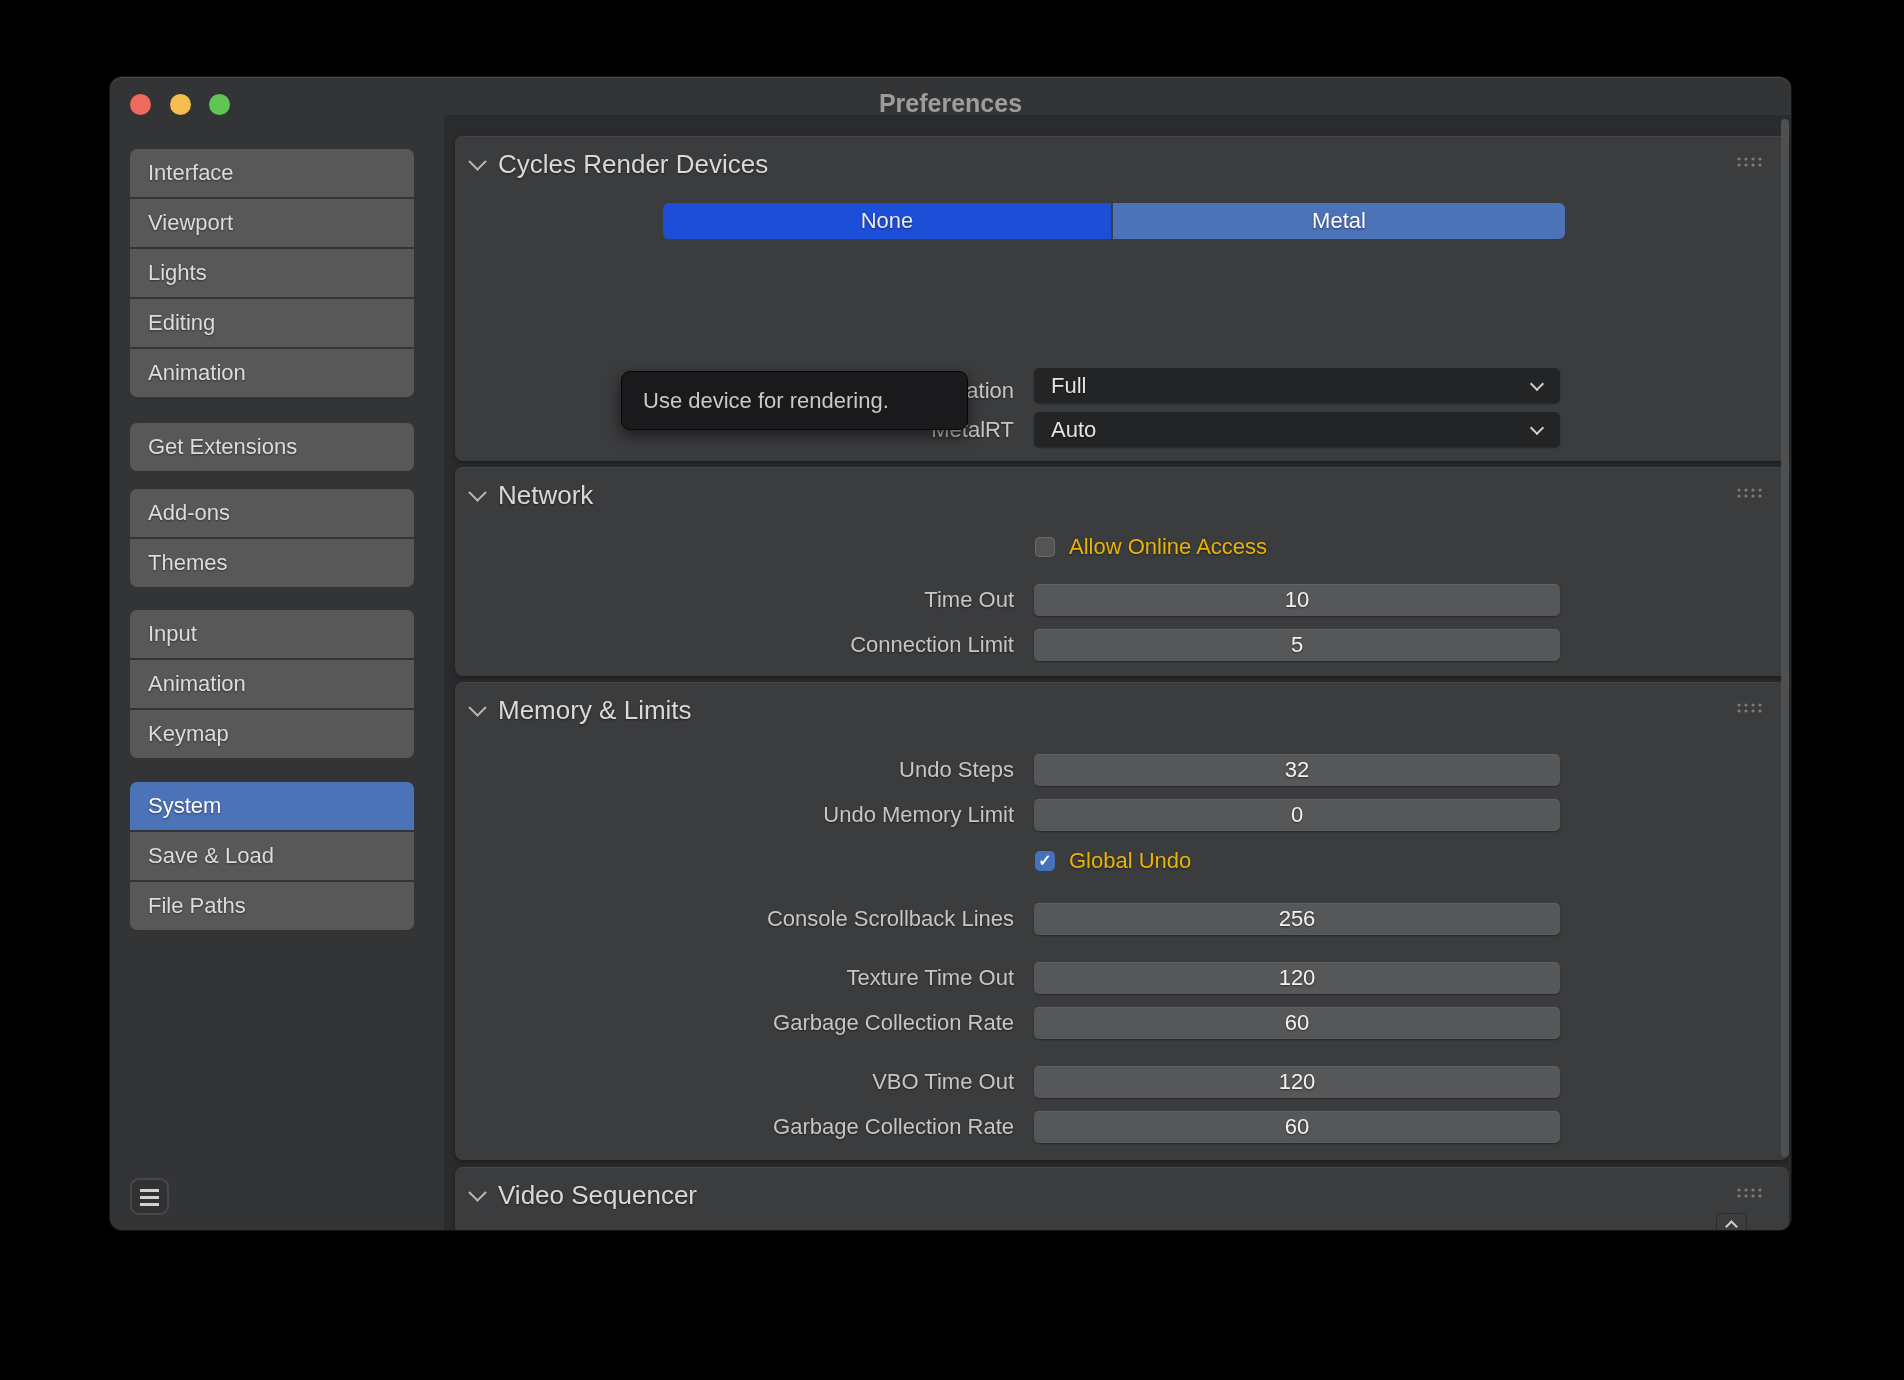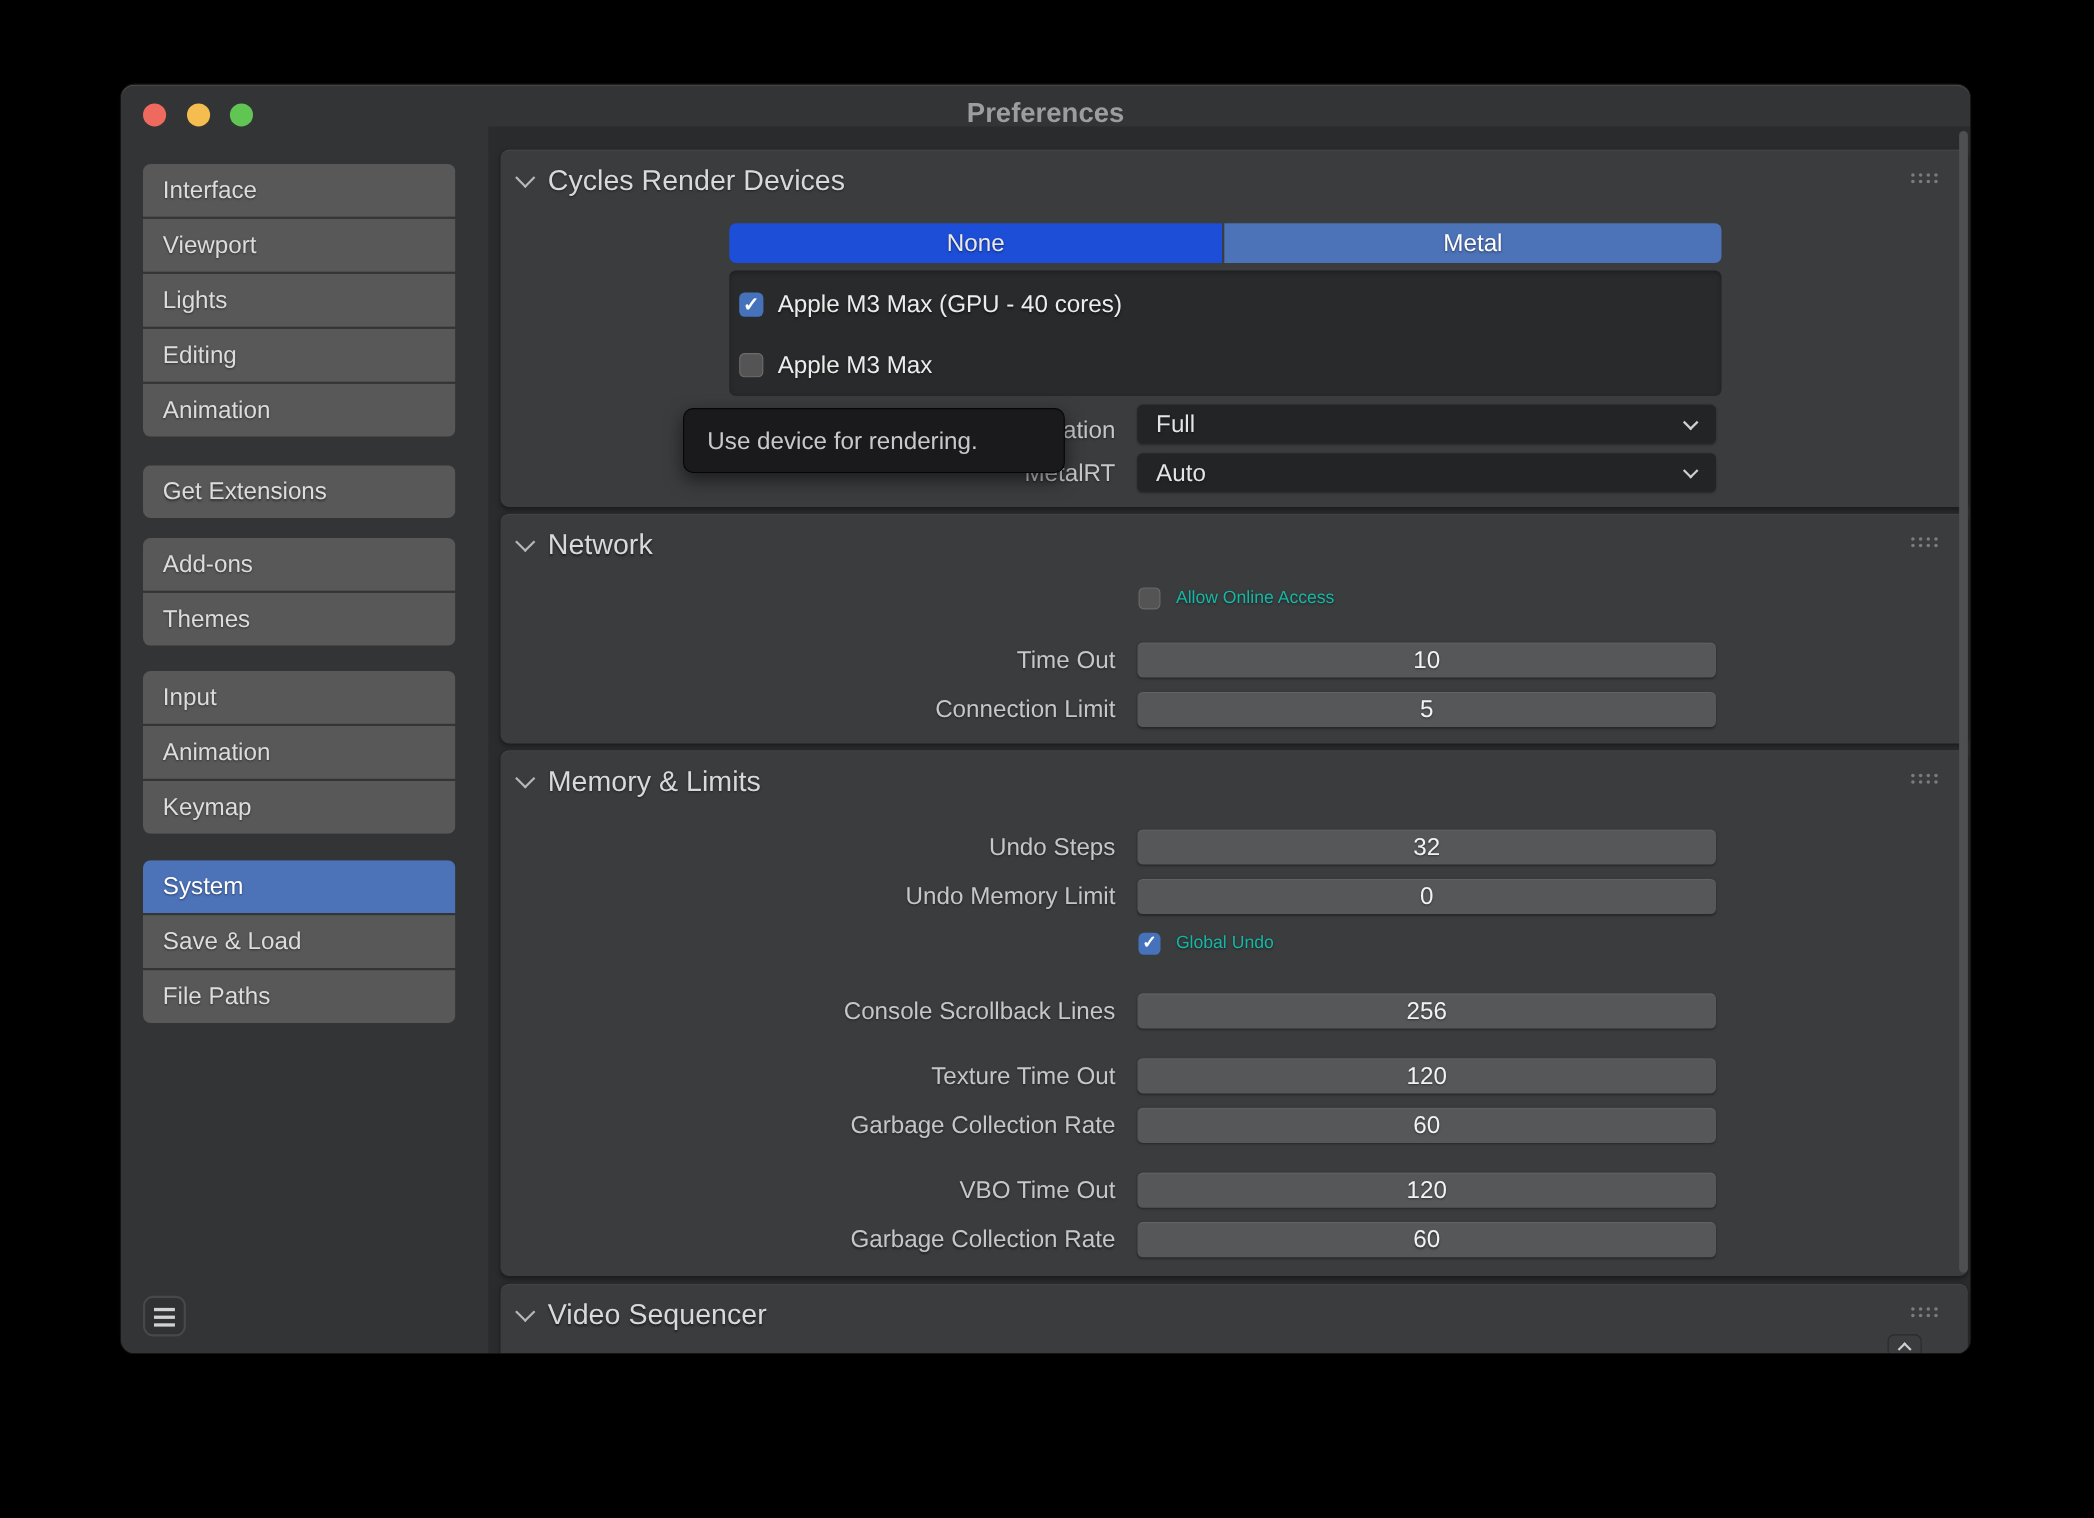--- a/index.html
+++ b/index.html
@@ -66,21 +66,21 @@
            text-shadow:0 1px 2px rgba(0,0,0,.45); }
   .dropdown { position:absolute; left:579px; width:526px; height:35px; background:#232426; border-radius:5px;
               font-size:22px; color:#e4e4e4; line-height:35px; padding-left:17px;
               box-shadow:0 1px 2px rgba(0,0,0,.35); text-shadow:0 1px 2px rgba(0,0,0,.5); }
   .dropdown .dchev { position:absolute; right:18px; top:11px; width:10px; height:10px;
               border:solid #d0d0d0; border-width:0 2px 2px 0; transform:rotate(45deg); }
 
   .cbrow { position:absolute; display:flex; align-items:center; gap:14px; }
   .cbrow .cb { width:20px; height:20px; }
   .cbrow .cb.checked::after { font-size:16px; line-height:20px; }
-  .cblabel { font-size:16px; color:#14b8a6; text-shadow:0 1px 2px rgba(0,0,0,.5); }
+  .cblabel { font-size:22px; color:#eab308; text-shadow:0 1px 2px rgba(0,0,0,.5); }
 
   .tooltip { position:absolute; left:166px; top:235px; width:347px; height:59px; background:#1a1a1c;
              border:1px solid #060606; border-radius:9px; z-index:50;
              box-shadow:0 6px 16px rgba(0,0,0,.55);
              font-size:22px; color:#c9c9c9; display:flex; align-items:center; padding-left:21px; }
 
   .scrollthumb { position:absolute; left:1671px; top:42px; width:8px; height:1038px;
                  background:#4e4f50; border-radius:4px; }
   .upbtn { position:absolute; left:1606px; top:1136px; width:31px; height:26px; background:#3b3c3e;
            border:1px solid #2a2a2a; border-radius:6px; }
@@ -144,30 +144,20 @@
         <circle cx="3" cy="9" r="1.6"></circle>
           <circle cx="10" cy="9" r="1.6"></circle>
           <circle cx="17" cy="9" r="1.6"></circle>
           <circle cx="24" cy="9" r="1.6"></circle>
       </g>
     </svg>
 
     <div class="seg none" style="top:67px;">None</div>
     <div class="seg metal" style="top:67px;">Metal</div>
 
-    <div class="devbox">
-      <div class="devrow" style="top:19px;">
-        <span class="cb checked"></span>
-        <span class="devlabel">Apple M3 Max (GPU - 40 cores)</span>
-      </div>
-      <div class="devrow" style="top:74px;">
-        <span class="cb"></span>
-        <span class="devlabel">Apple M3 Max</span>
-      </div>
-    </div>
 
     <div class="flabel" style="left:300px; top:237px; width:259px; line-height:35px;">mization</div>
     <div class="dropdown" style="top:232px;">
       <span>Full</span>
       <span class="dchev"></span>
     </div>
 
     <div class="flabel" style="left:300px; top:276px; width:259px; line-height:35px;">MetalRT</div>
     <div class="dropdown" style="top:276px;">
       <span>Auto</span>

